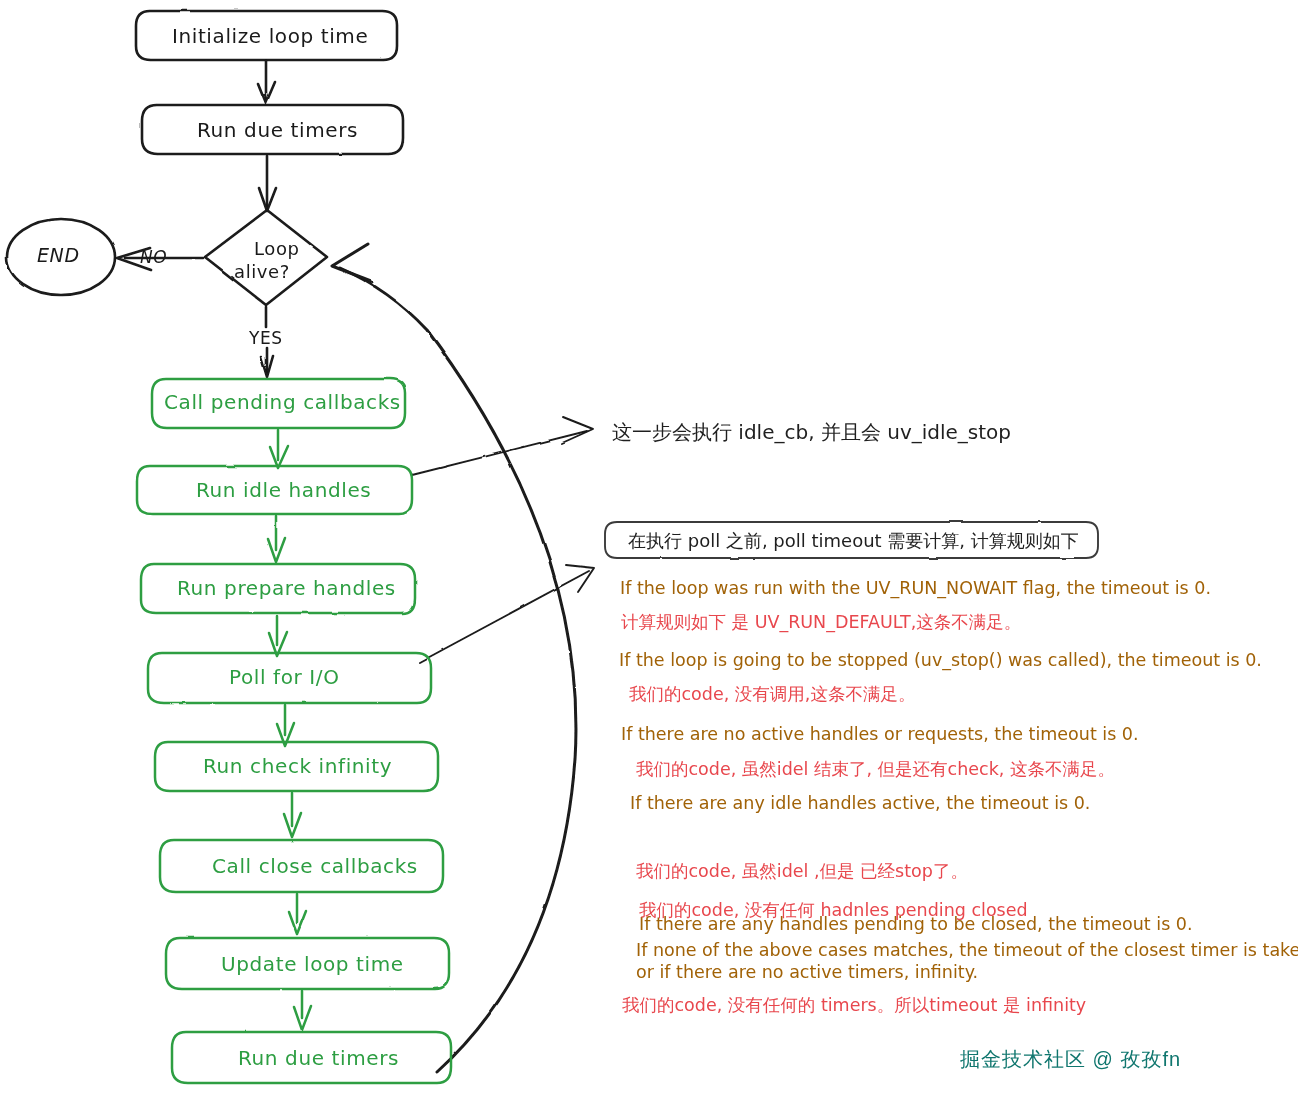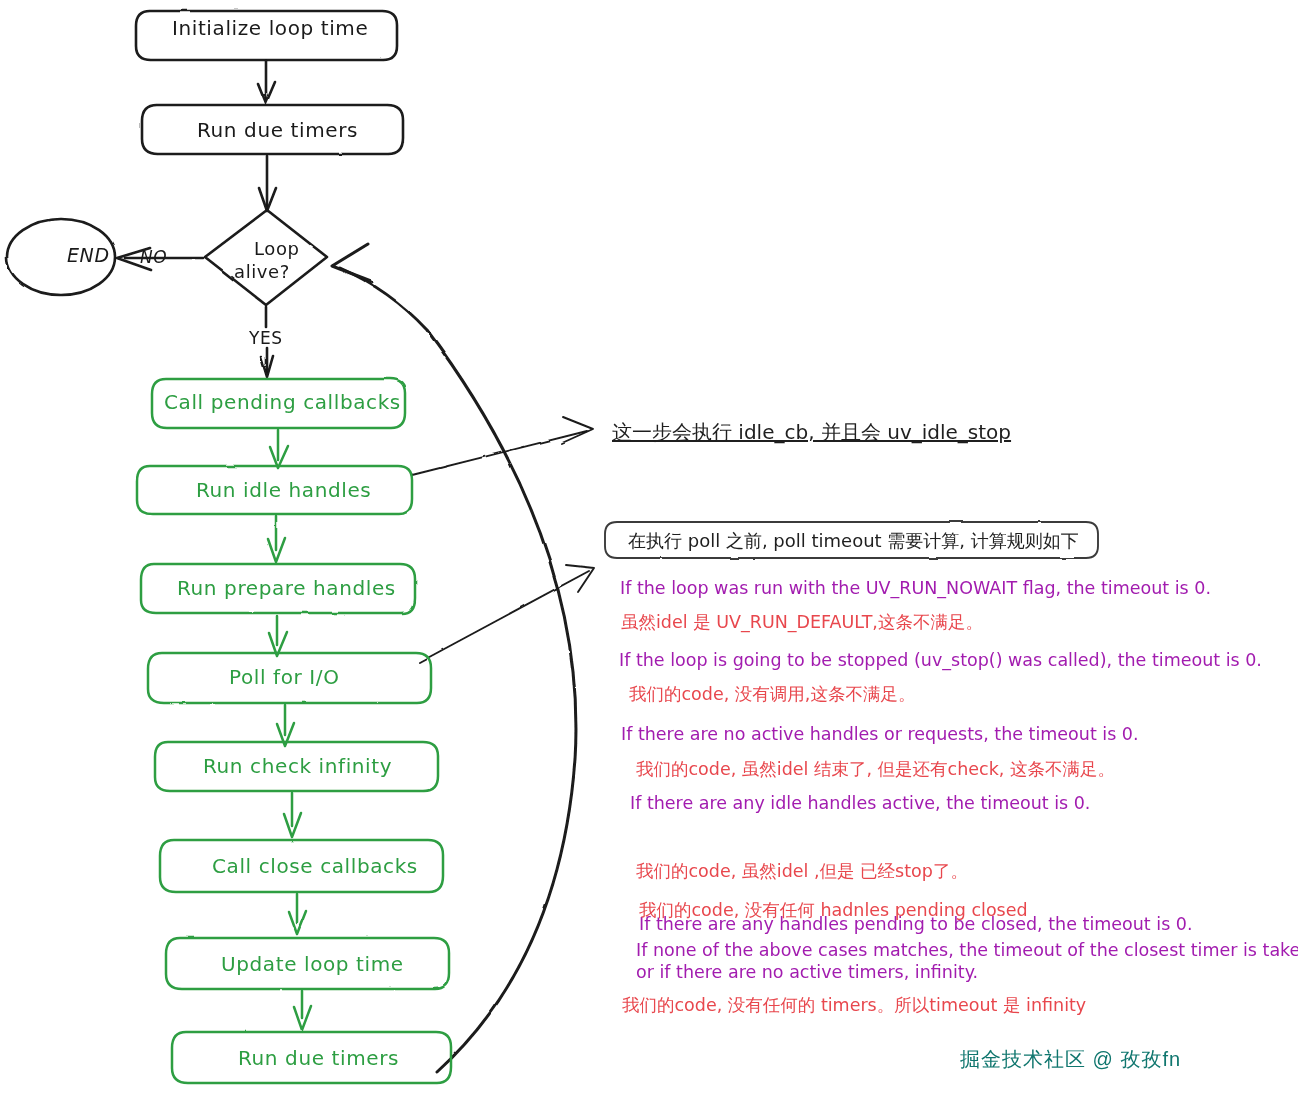--- a/index.html
+++ b/index.html
@@ -43,29 +43,28 @@
     font-style: italic;
     letter-spacing: 0.5px;
   }
   .ann-text {
     position: absolute;
     font-family: "DejaVu Sans", sans-serif;
     font-size: 17.5px;
     line-height: 1.45;
     white-space: pre;
   }
-  .ann-black { color: #a21caf; }
+  .ann-black { color: #a16207; }
   .ann-red { color: #e8474d; }
   .ann-title {
     position: absolute;
     color: #1f1f1f;
     font-size: 20px;
     font-family: "DejaVu Sans", sans-serif;
     white-space: nowrap;
-    text-decoration: underline;
   }
   .boxed-note-text {
     position: absolute;
     color: #1f1f1f;
     font-size: 18px;
     font-family: "DejaVu Sans", sans-serif;
     white-space: nowrap;
   }
   .watermark {
     position: absolute;
@@ -207,28 +206,28 @@
     <g>
       <path d="M186 1032 Q172 1032 172 1048 L172 1068 Q172 1083 188 1083 L437 1083 Q451 1083 451 1067 L451 1047 Q451 1032 436 1032 Z"></path>
     </g>
   </g>
 
   <g filter="url(#rough2)" fill="none" stroke="#3b3b3b" stroke-width="1.9" stroke-linecap="round" stroke-linejoin="round">
     <path d="M617 522 Q605 522 605 534 L605 546 Q605 558 617 558 L1086 558 Q1098 558 1098 546 L1098 534 Q1098 522 1086 522 Z"></path>
   </g>
 </svg>
 
-<div class="node-label black-node-text" style="left:172px; top:16px;">Initialize loop time</div>
+<div class="node-label black-node-text" style="left:172px; top:24px;">Initialize loop time</div>
 
 <div class="node-label black-node-text" style="left:197px; top:118px;">Run due timers</div>
 
 <div class="node-label black-node-text" style="left:239px; top:238px; font-size:18px;margin-left:15px;">Loop</div>
 <div class="node-label black-node-text" style="left:234px; top:261px; font-size:18px;">alive?</div>
 
-<div class="node-label black-node-text" style="left:37px; top:244px; font-size:19px; font-style:italic;margin-left:30px;">END</div>
+<div class="node-label black-node-text" style="left:37px; top:244px; font-size:19px; font-style:italic;">END</div>
 
 <div class="node-label edge-label" style="left:140px; top:247px;">NO</div>
 
 <div class="node-label edge-label" style="left:249px; top:328px; font-style:normal;">YES</div>
 
 <div class="node-label green-node-text" style="left:164px; top:390px;">Call pending callbacks</div>
 
 <div class="node-label green-node-text" style="left:196px; top:478px;">Run idle handles</div>
 
 <div class="node-label green-node-text" style="left:177px; top:576px;">Run prepare handles</div>
@@ -241,21 +240,21 @@
 
 <div class="node-label green-node-text" style="left:221px; top:952px;">Update loop time</div>
 
 <div class="node-label green-node-text" style="left:238px; top:1046px;">Run due timers</div>
 
 <div class="ann-title" style="left:612px; top:419px;">这一步会执行 idle_cb, 并且会 uv_idle_stop</div>
 
 <div class="boxed-note-text" style="left:628px; top:529px;">在执行 poll 之前,  poll timeout 需要计算, 计算规则如下</div>
 
 <div class="ann-text ann-black" style="left:620px; top:576px;">If the loop was run with the UV_RUN_NOWAIT flag, the timeout is 0.</div>
-<div class="ann-text ann-red" style="left:621px; top:610px;">虽然idel 是 UV_RUN_DEFAULT,这条不满足。</div>
+<div class="ann-text ann-red" style="left:621px; top:610px;">计算规则如下 是 UV_RUN_DEFAULT,这条不满足。</div>
 
 <div class="ann-text ann-black" style="left:619px; top:648px;">If the loop is going to be stopped (uv_stop() was called), the timeout is 0.</div>
 <div class="ann-text ann-red" style="left:629px; top:682px;text-align:right;">我们的code, 没有调用,这条不满足。</div>
 
 <div class="ann-text ann-black" style="left:621px; top:722px;">If there are no active handles or requests, the timeout is 0.</div>
 <div class="ann-text ann-red" style="left:636px; top:757px;">我们的code, 虽然idel 结束了, 但是还有check, 这条不满足。</div>
 
 <div class="ann-text ann-black" style="left:630px; top:791px;">If there are any idle handles active, the timeout is 0.</div>
 <div class="ann-text ann-red" style="left:636px; top:824px;margin-top:35px;">我们的code, 虽然idel ,但是 已经stop了。</div>
 

